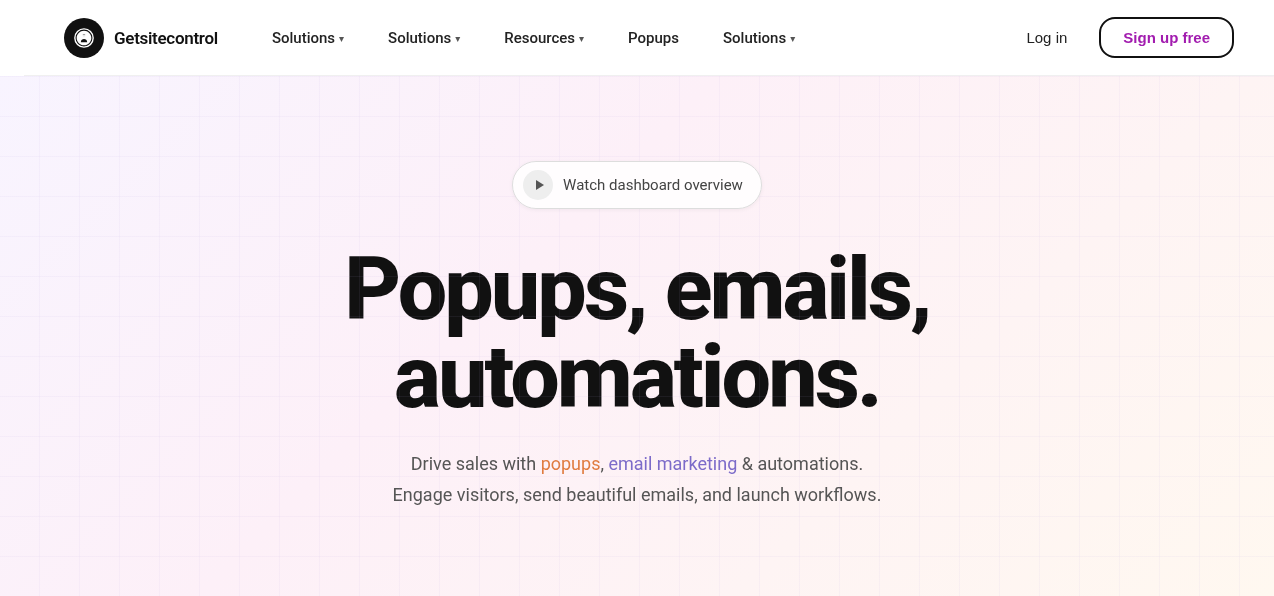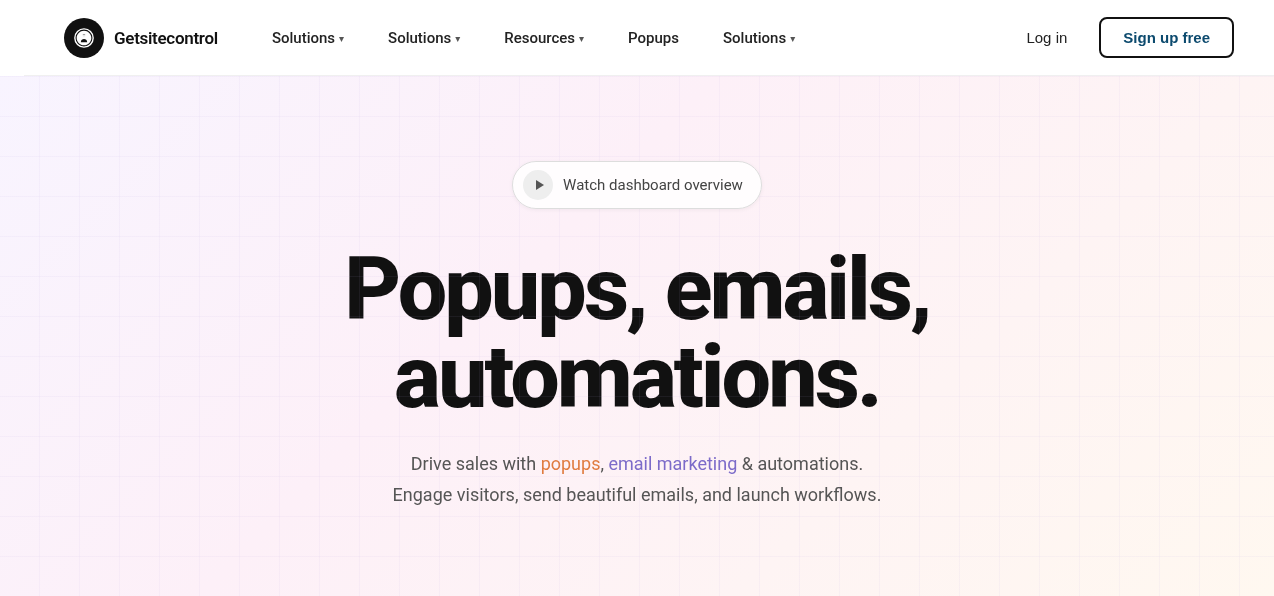--- a/index.html
+++ b/index.html
@@ -101,24 +101,24 @@
       padding: 8px 16px;
       border-radius: 6px;
       border: none;
       background: transparent;
       text-align: right;
     }
 
     .btn-signup {
       font-size: 15px;
       font-weight: 600;
-      color: #0c4a6e;
+      color: #a21caf;
       cursor: pointer;
       padding: 10px 22px;
-      border-radius: 8px;
+      border-radius: 16px;
       border: 2px solid #111;
       background: transparent;
       white-space: nowrap;
     }
 
     
     .hero {
       width: 100%;
       height: calc(596px - 76px);
       background: linear-gradient(135deg, #f8f4ff 0%, #fdf0f8 40%, #fff8f0 100%);

